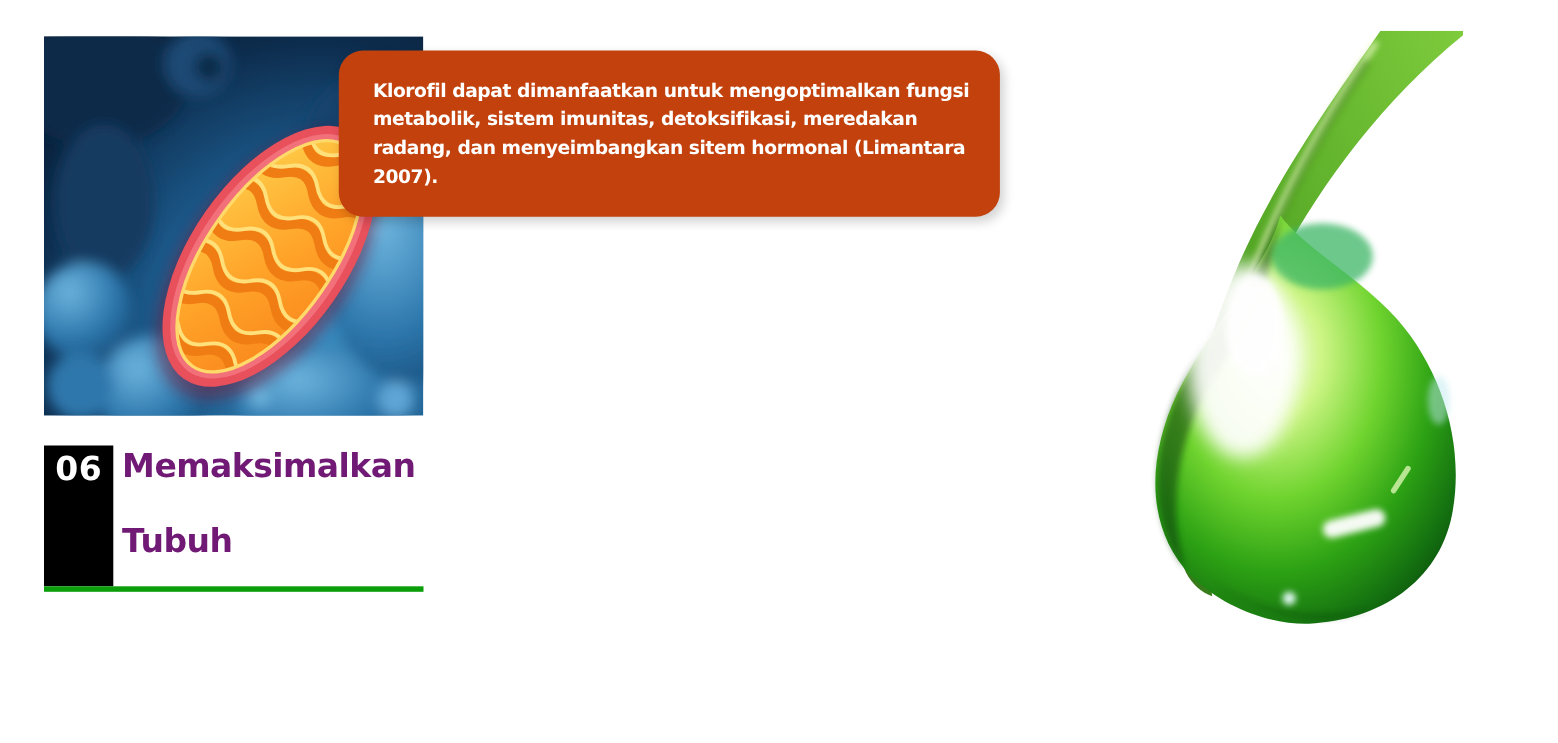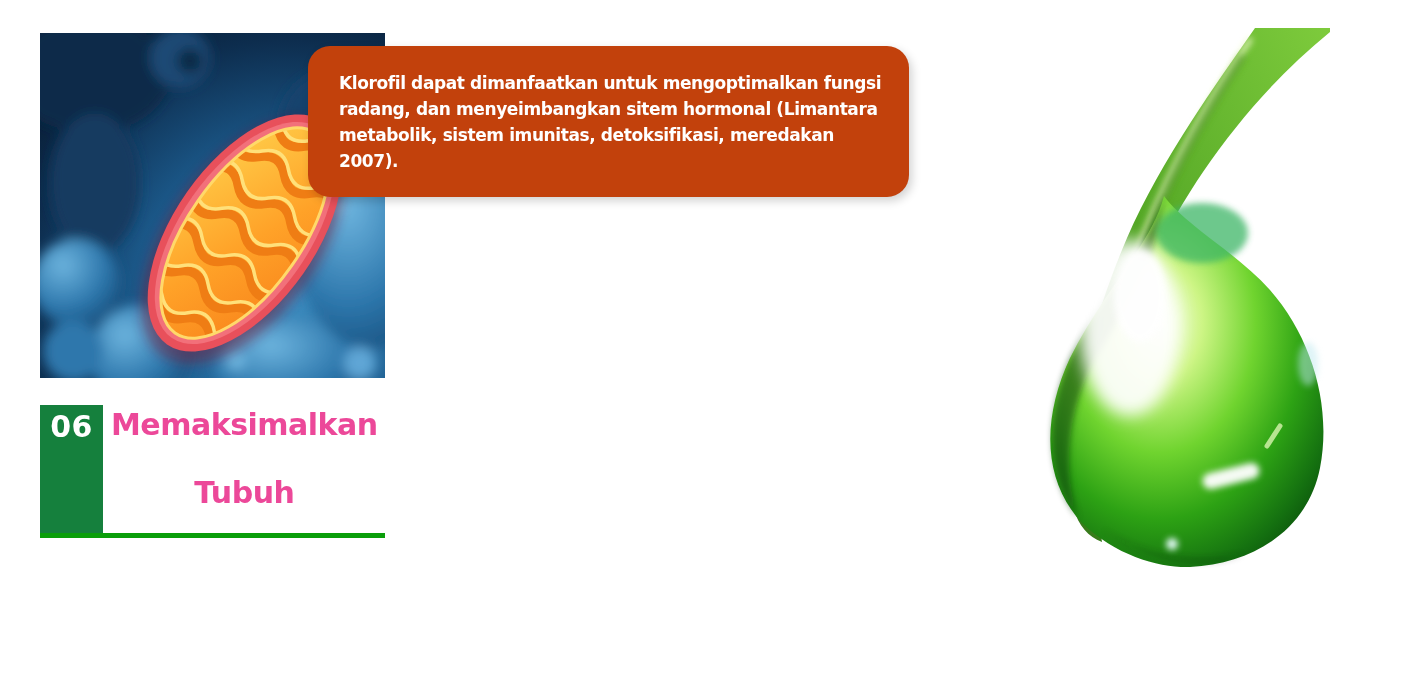--- a/index.html
+++ b/index.html
@@ -26,33 +26,32 @@
     color:#ffffff;
   }
   .bubble .line {
     font-size:17px; font-weight:bold; line-height:26px;
     letter-spacing:-0.4px; white-space:nowrap;
   }
 
   
   .badge {
     position:absolute; left:40px; top:405px; width:63px; height:128px;
-    background:#15803d; color:#ffffff; text-align:center;
+    background:#000000; color:#ffffff; text-align:center;
   }
   .badge .num {
     display:block; margin-top:4px;
     font-size:30px; font-weight:bold; letter-spacing:0.5px;
   }
 
   
   .title {
     position:absolute; left:111px; top:408px;
-    color:#ec4899; font-size:30px; font-weight:bold; line-height:34px;
+    color:#701a75; font-size:30px; font-weight:bold; line-height:34px;
     letter-spacing:-0.5px;
-    text-align:center;
   }
 
   
   .underline {
     position:absolute; left:40px; top:533px; width:345px; height:5px;
     background:#0a9e0a;
   }
 
   
   .drop-img {
@@ -136,22 +135,22 @@
             <path d="M140,298 q16,-16 32,0 t32,0 t32,0 t32,0"></path>
           </g>
         </g>
         <ellipse cx="205" cy="200" rx="57" ry="122" fill="none" stroke="#ffd96a" stroke-width="3"></ellipse>
       </g>
     </svg>
   </div>
 
   <div class="bubble">
     <div class="line">Klorofil dapat dimanfaatkan untuk mengoptimalkan fungsi</div>
+    <div class="line">metabolik, sistem imunitas, detoksifikasi, meredakan</div>
     <div class="line">radang, dan menyeimbangkan sitem hormonal (Limantara</div>
-    <div class="line">metabolik, sistem imunitas, detoksifikasi, meredakan</div>
     <div class="line">2007).</div>
   </div>
 
   <div class="badge">
     <span class="num">06</span>
   </div>
 
   <h1 class="title">
     <span>Memaksimalkan</span><br>
     <br>

